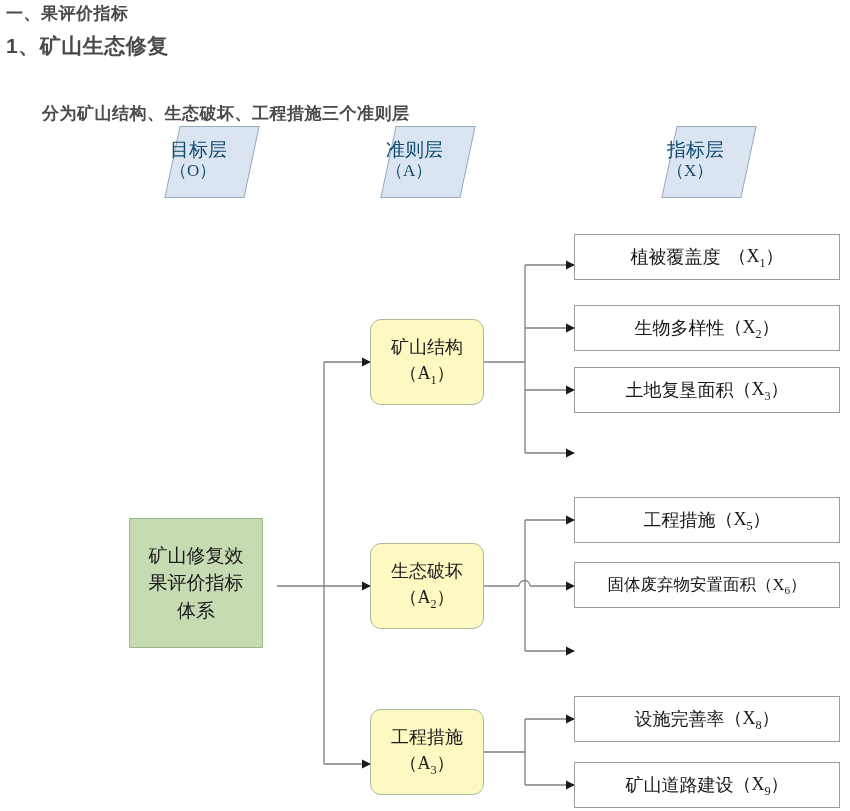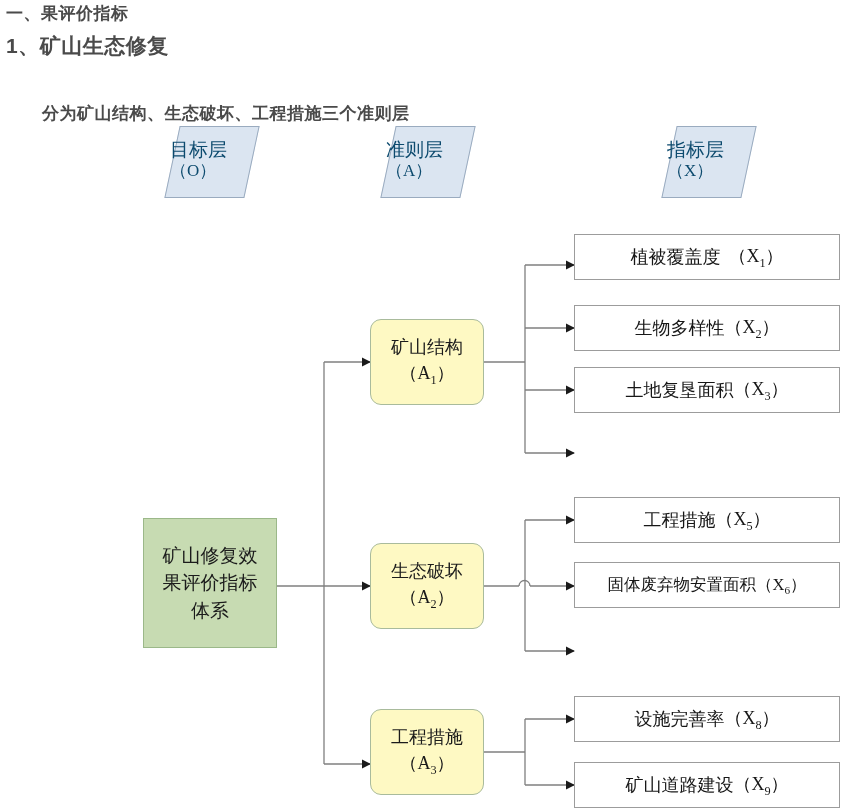--- a/index.html
+++ b/index.html
@@ -43,21 +43,21 @@
     line-height:1.22;
     white-space:nowrap;
     pointer-events:none;
   }
   .para-label .cn{font-size:19px;font-family:"Liberation Sans","DejaVu Sans",sans-serif;font-weight:normal;}
   .para-label .en{font-size:17px;}
 
   
   #goal-box{
     position:absolute;
-    left:143px; top:518px; width:134px; height:130px;
+    left:129px; top:518px; width:134px; height:130px;
     background:#c7dbb2;
     border:1px solid #9bb889;
     box-sizing:border-box;
     display:flex;align-items:center;justify-content:center;
     text-align:center;
     font-family:"Liberation Serif","DejaVu Serif",serif;
     font-size:19px;
     color:#1b1b1b;
     line-height:1.45;
     padding:9px 8px;

